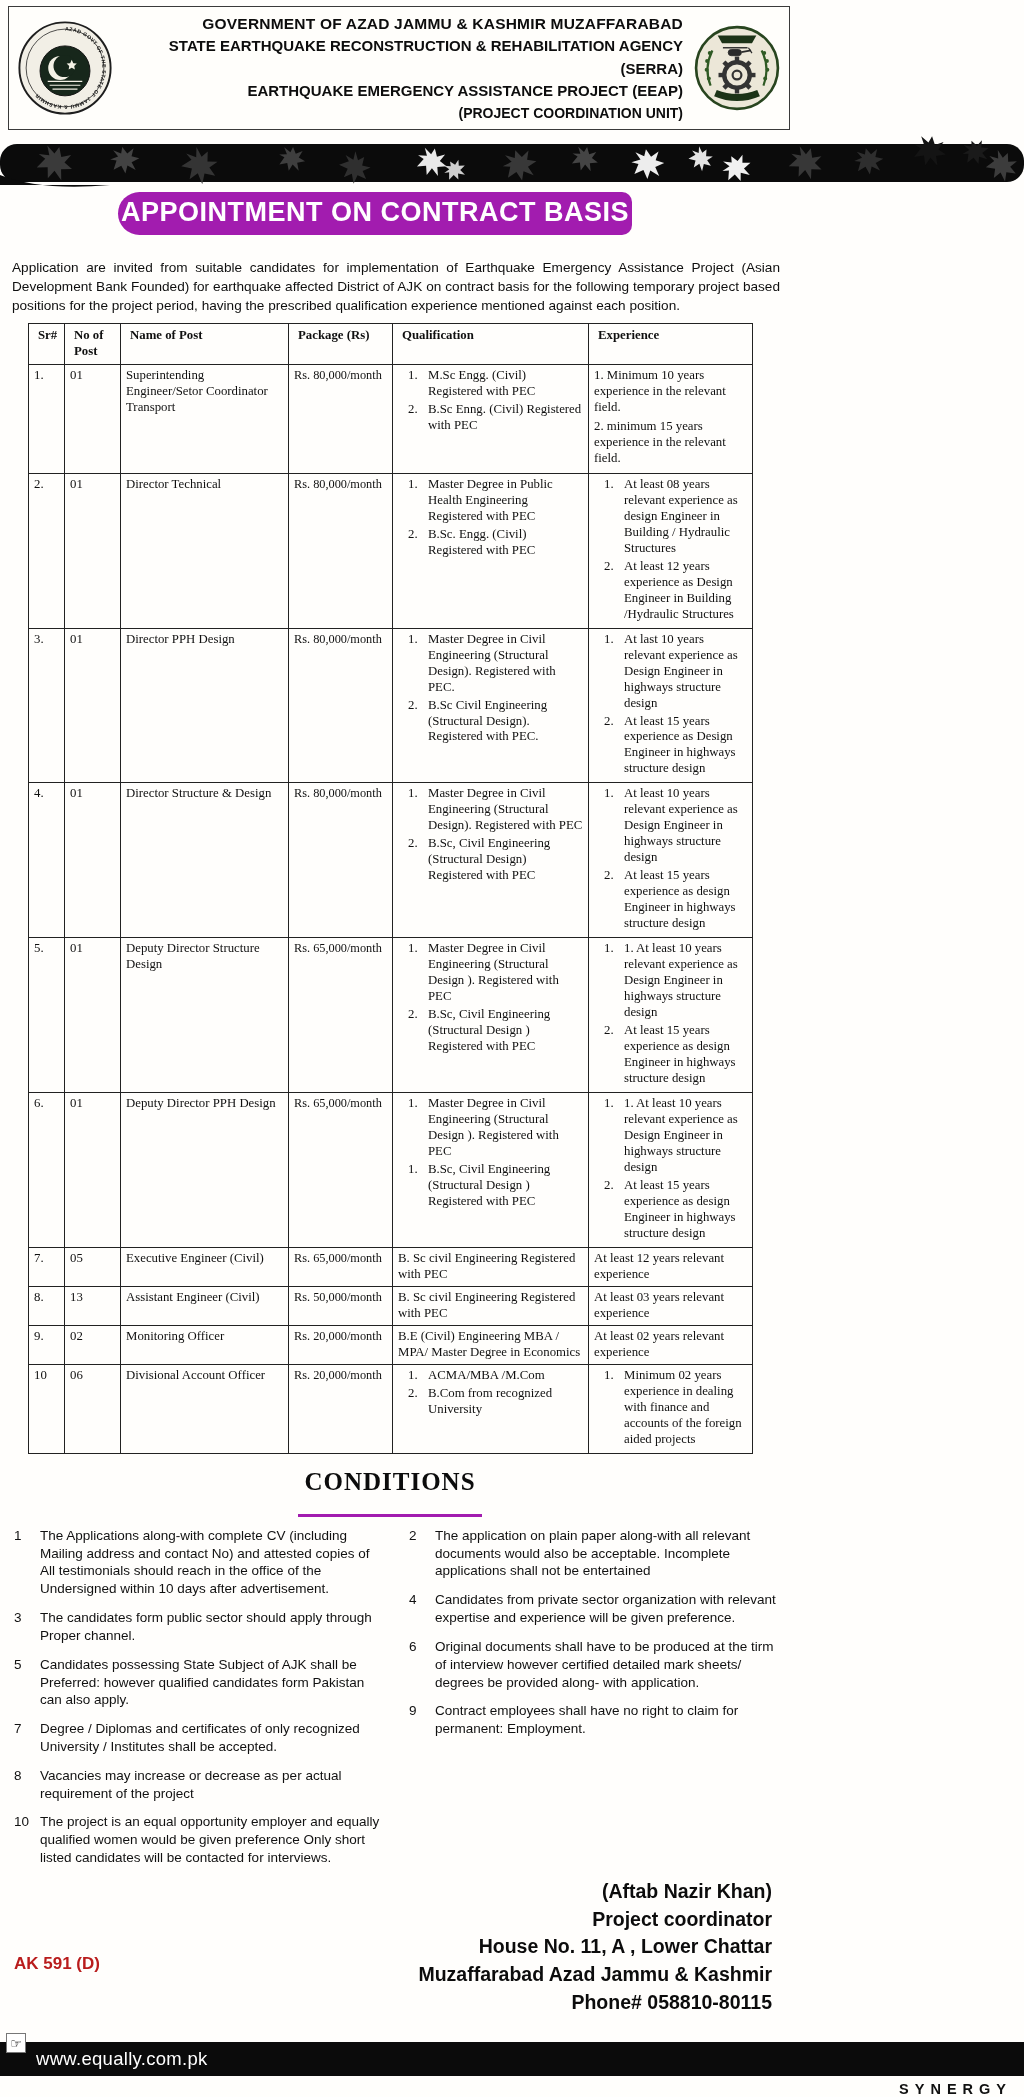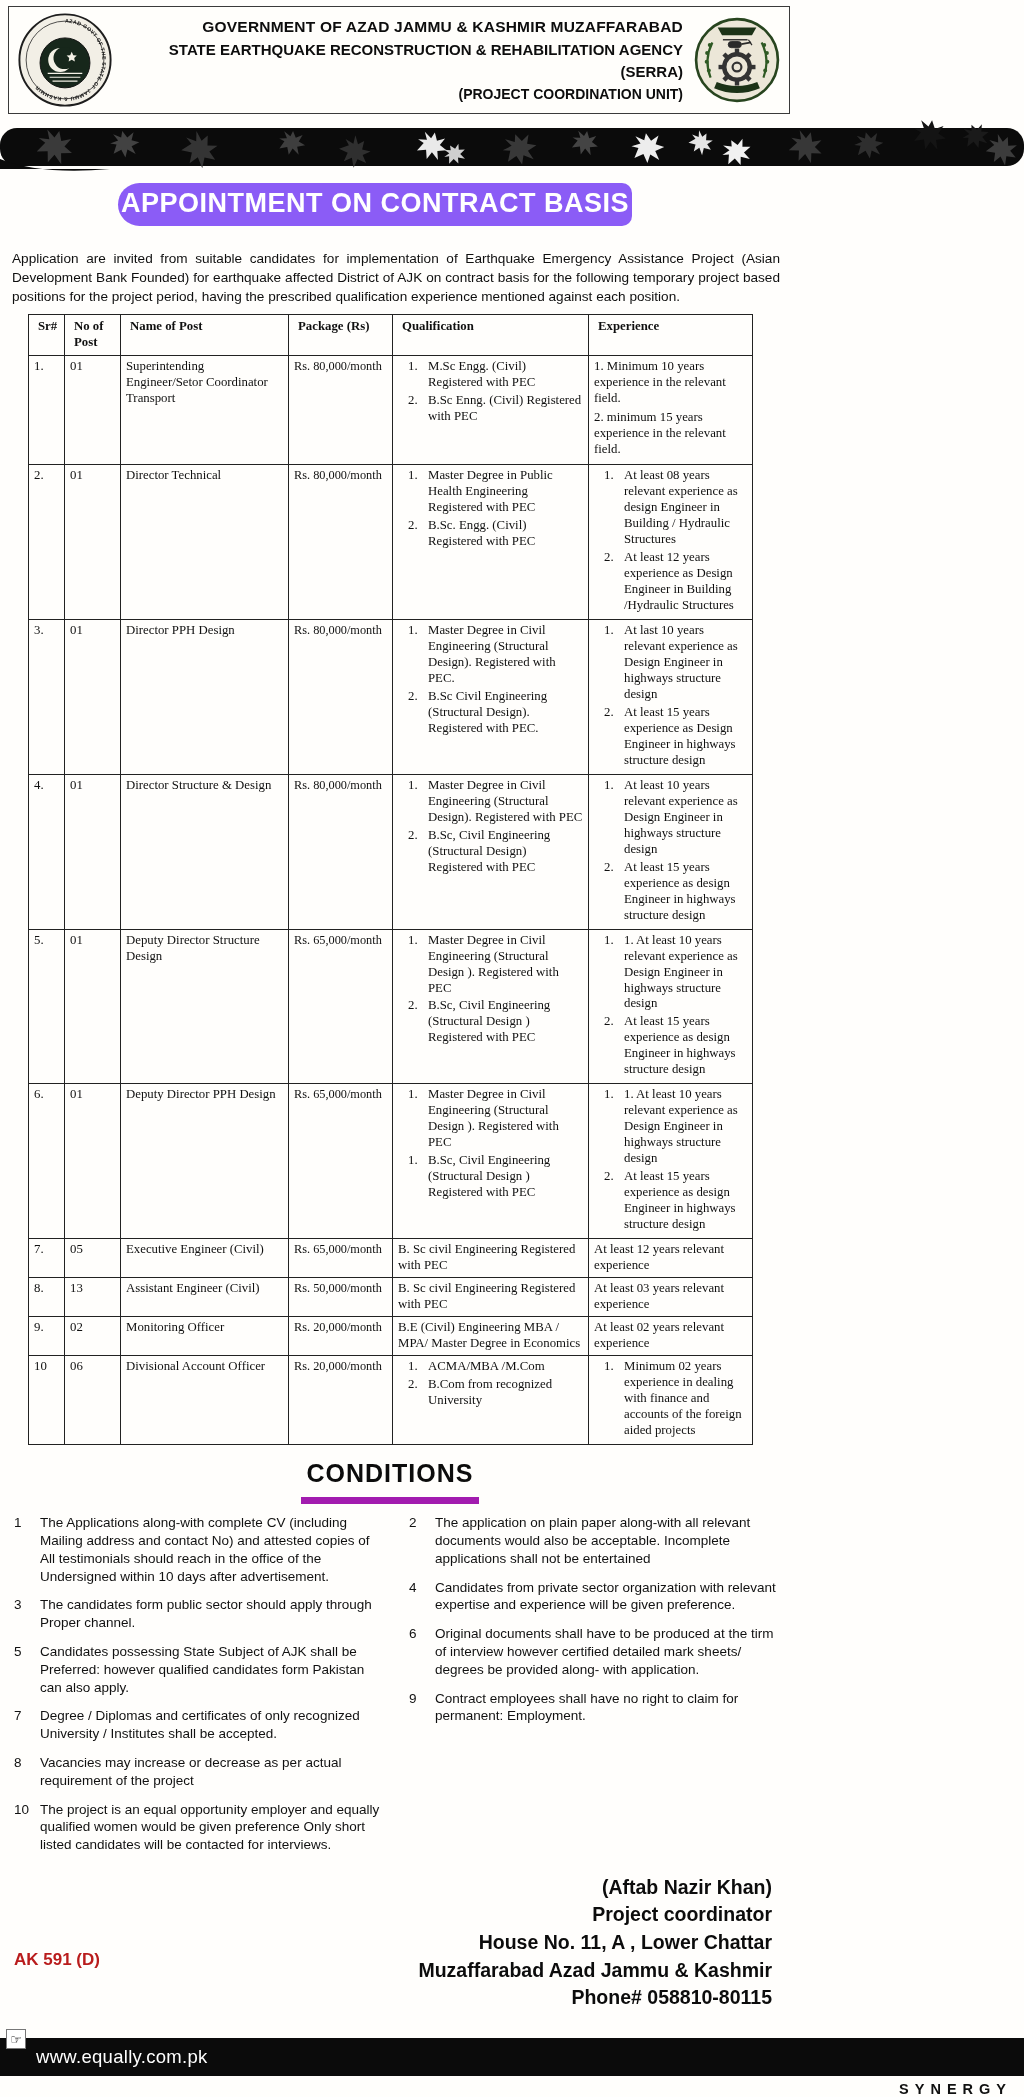--- a/index.html
+++ b/index.html
@@ -17,21 +17,21 @@
   .logo{flex:0 0 auto;line-height:0;}
   .header-titles{flex:1;text-align:right;font-weight:bold;color:#0d0d0d;line-height:1.5;}
   .h1{font-size:15.5px;letter-spacing:0.2px;}
   .h2{font-size:15px;}
   .h3{font-size:15px;}
   .h4{font-size:14px;}
   
   .band{margin-top:5px;line-height:0;}
   
   .banner{
-    margin:8px 0 0 118px;width:514px;background:#8b5cf6;color:#fff;
+    margin:1px 0 0 118px;width:514px;background:#a21caf;color:#fff;
     text-align:center;padding:5px 0 7px;border-radius:26px 12px 12px 26px;
     font-size:27px;font-weight:bold;letter-spacing:0.5px;
   }
   
   .intro{margin:23px 12px 0;width:768px;font-size:13.6px;line-height:1.4;text-align:justify;color:#0f0f0f;}
   
   table.positions{
     border-collapse:collapse;table-layout:fixed;width:724px;margin:8px 0 0 28px;
     font-family:"Liberation Serif",serif;font-size:12.8px;line-height:1.25;color:#101010;
   }
@@ -44,21 +44,21 @@
   td.cell-package{white-space:nowrap;font-size:12.3px;padding:3px 2px 3px 5px;}
   .cell-list{padding-left:10px;}
   .cell-list .li{display:flex;margin-bottom:2px;}
   .cell-list .m{flex:0 0 20px;}
   .cell-list .t{flex:1;}
   .para{margin-bottom:3px;}
   
   .cond-title-wrap{width:780px;text-align:center;margin-top:14px;}
   .cond-title{
     display:inline-block;font-size:25px;font-weight:bold;letter-spacing:1px;
-    border-bottom:7px solid #a21caf;padding:0 6px 9px;color:#0c0c0c;
+    border-bottom:3px solid #a21caf;padding:0 6px 18px;color:#0c0c0c;font-family:Liberation Serif, serif;
   }
   .conditions{display:flex;gap:22px;margin:10px 14px 0;width:768px;}
   .cond-col{flex:1;}
   .cond-item{display:flex;gap:10px;margin-bottom:11px;font-size:13.5px;line-height:1.32;color:#111;}
   .cond-num{flex:0 0 16px;}
   .cond-text{flex:1;}
   
   .sig-area{
     margin-top:auto;width:790px;display:flex;align-items:flex-end;
     padding:0 18px 14px 14px;
@@ -98,20 +98,21 @@
         <circle cx="50" cy="53" r="26" fill="#17271b" stroke="#111" stroke-width="1"></circle>
         <circle cx="45" cy="50" r="12.5" fill="#f4f1e6"></circle>
         <circle cx="49.5" cy="48" r="11.5" fill="#17271b"></circle>
         <polygon points="57,41.5 58.6,45 62.3,45.4 59.6,47.9 60.3,51.5 57,49.7 53.8,51.5 54.4,47.9 51.7,45.4 55.4,45" fill="#f4f1e6"></polygon>
         <path d="M32,64 h36 M34,68 h32 M37,72 h26" stroke="#f4f1e6" stroke-width="1.2" fill="none"></path>
       </svg>
     </div>
     <div class="header-titles">
       <div class="h1">GOVERNMENT OF AZAD JAMMU &amp; KASHMIR MUZAFFARABAD</div>
       <div class="h2">STATE EARTHQUAKE RECONSTRUCTION &amp; REHABILITATION AGENCY (SERRA)</div>
+      <div class="h3">EARTHQUAKE EMERGENCY ASSISTANCE PROJECT (EEAP)</div>
       <div class="h4">(PROJECT COORDINATION UNIT)</div>
     </div>
     <div class="logo">
       <svg width="88" height="88" viewBox="0 0 100 100">
         <circle cx="50" cy="50" r="46.5" fill="#ece7d8" stroke="#28451f" stroke-width="3"></circle>
         <path d="M20,70 Q12,50 22,30" fill="none" stroke="#2f5a24" stroke-width="2.5"></path>
         <path d="M80,70 Q88,50 78,30" fill="none" stroke="#2f5a24" stroke-width="2.5"></path>
         <g fill="#2f5a24">
           <circle cx="18" cy="62" r="2.2"></circle>
             <circle cx="15.5" cy="52" r="2.2"></circle>

